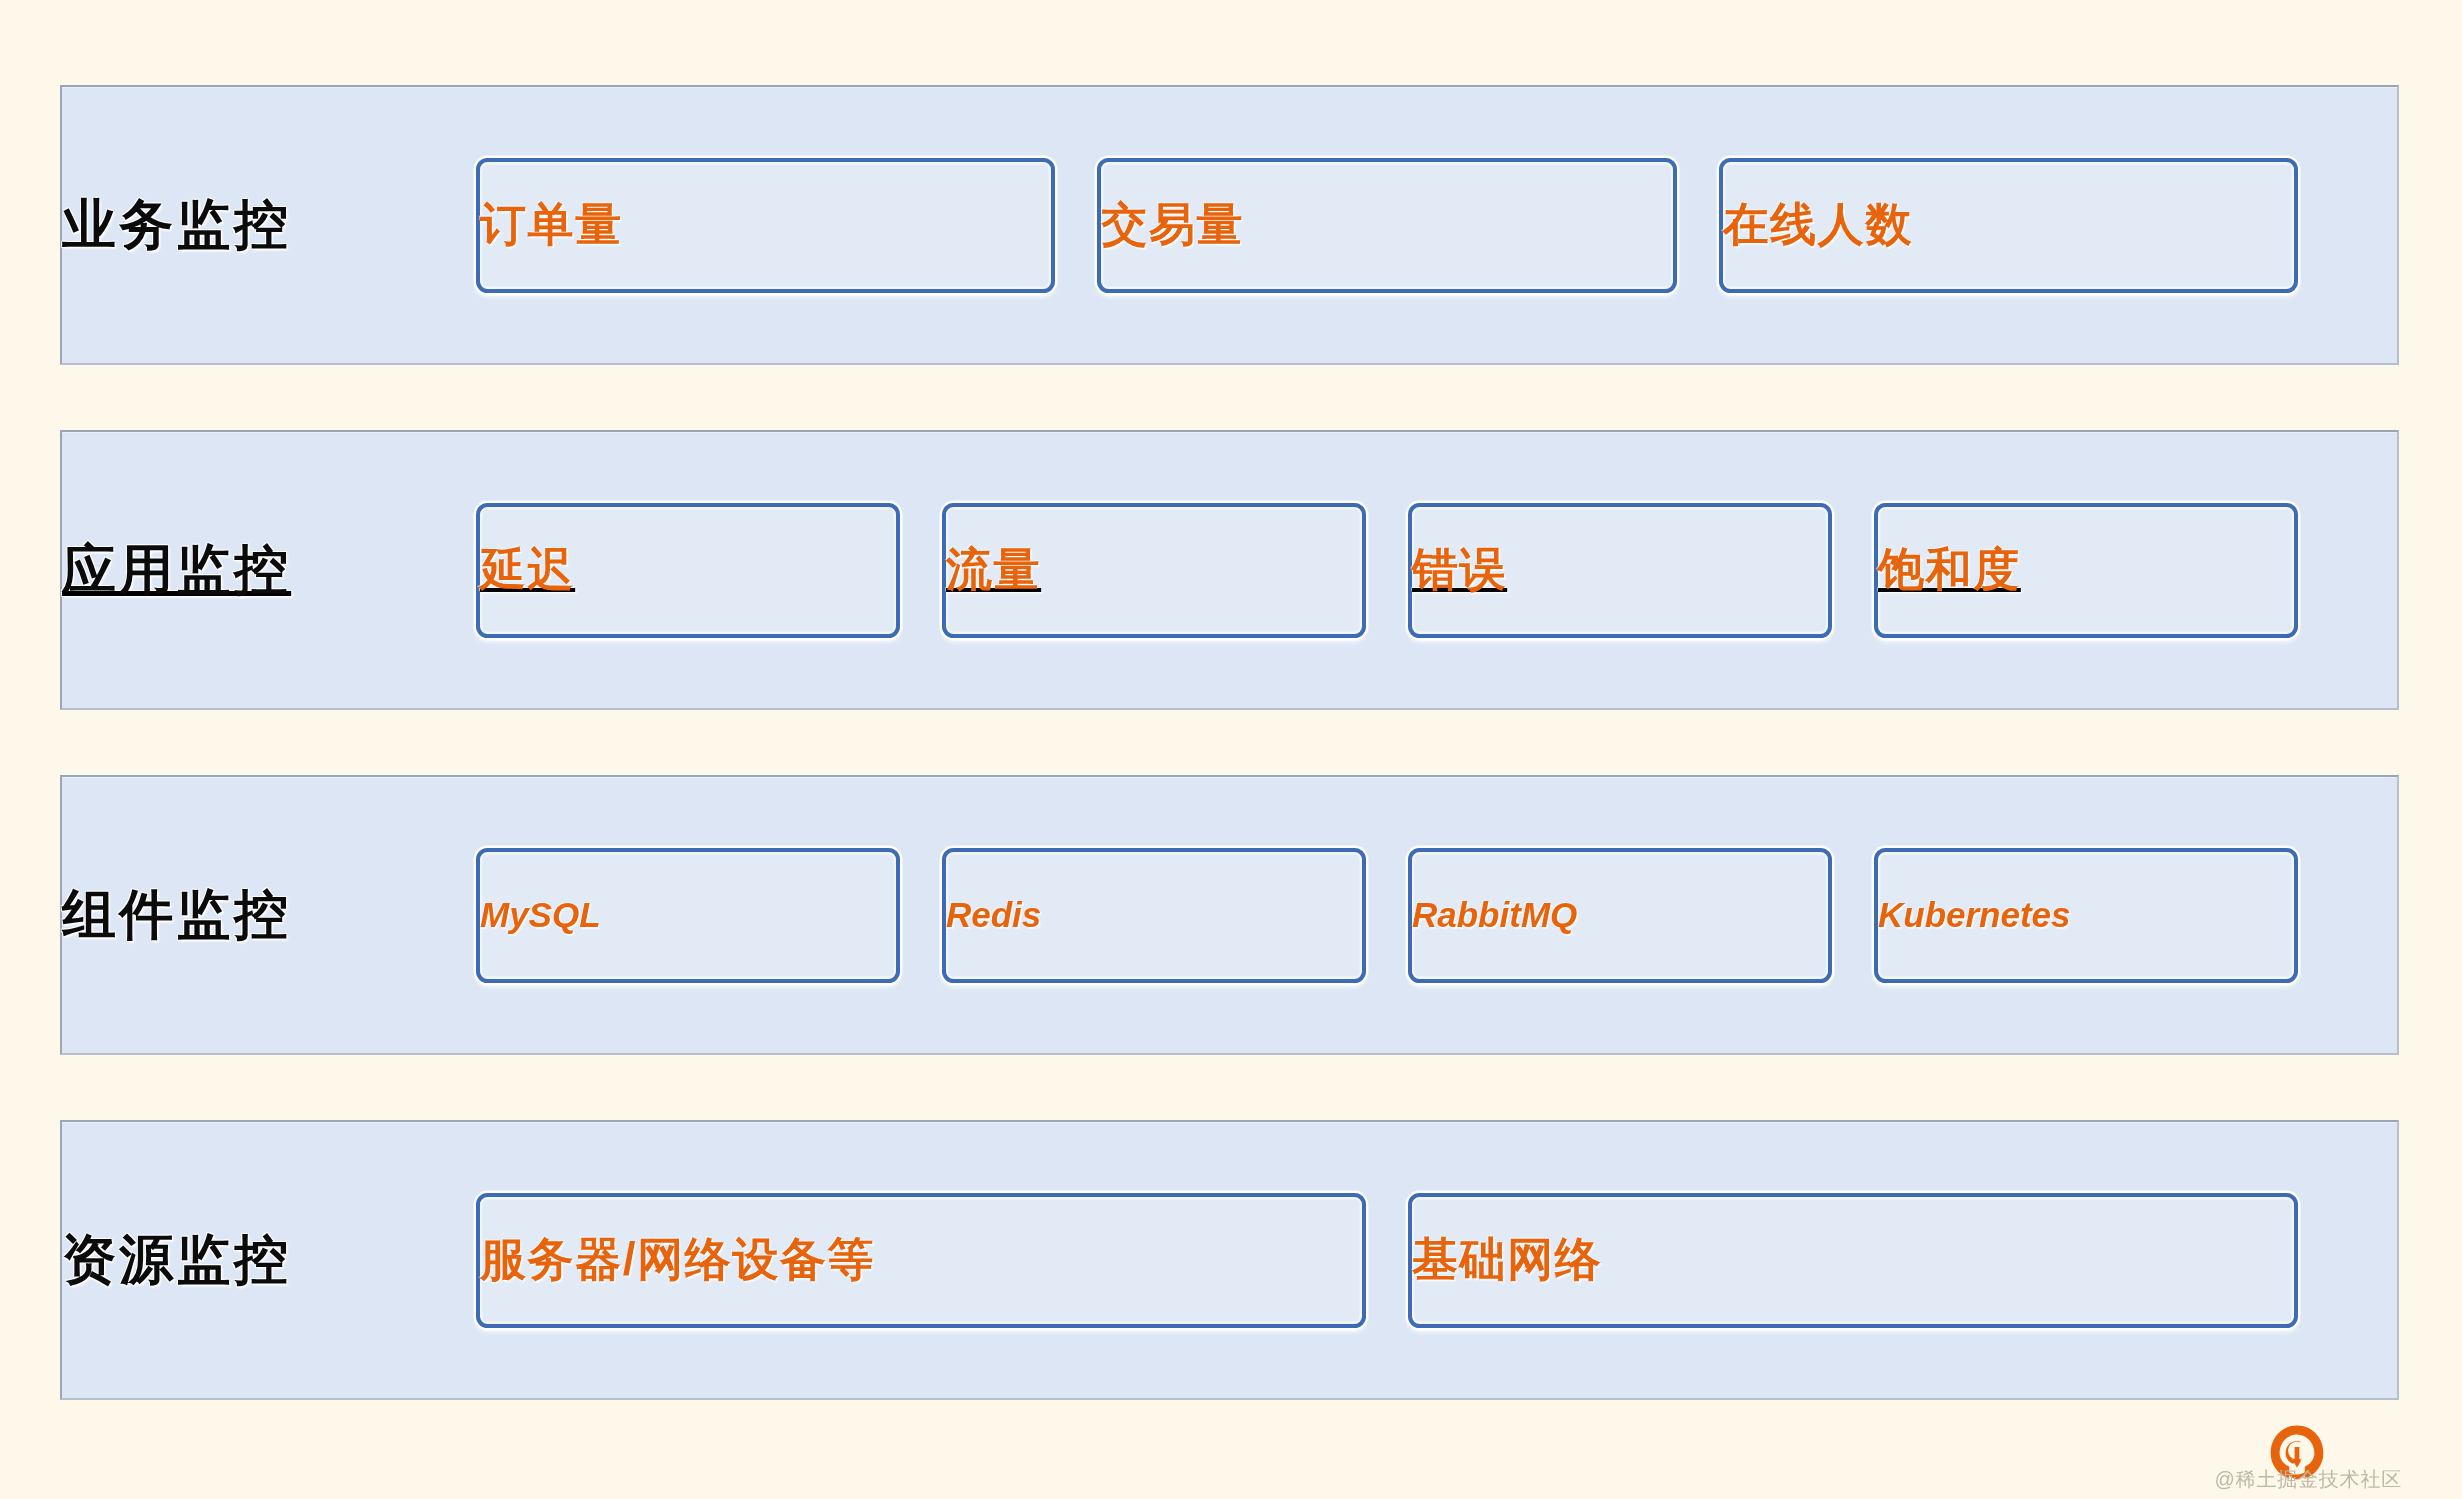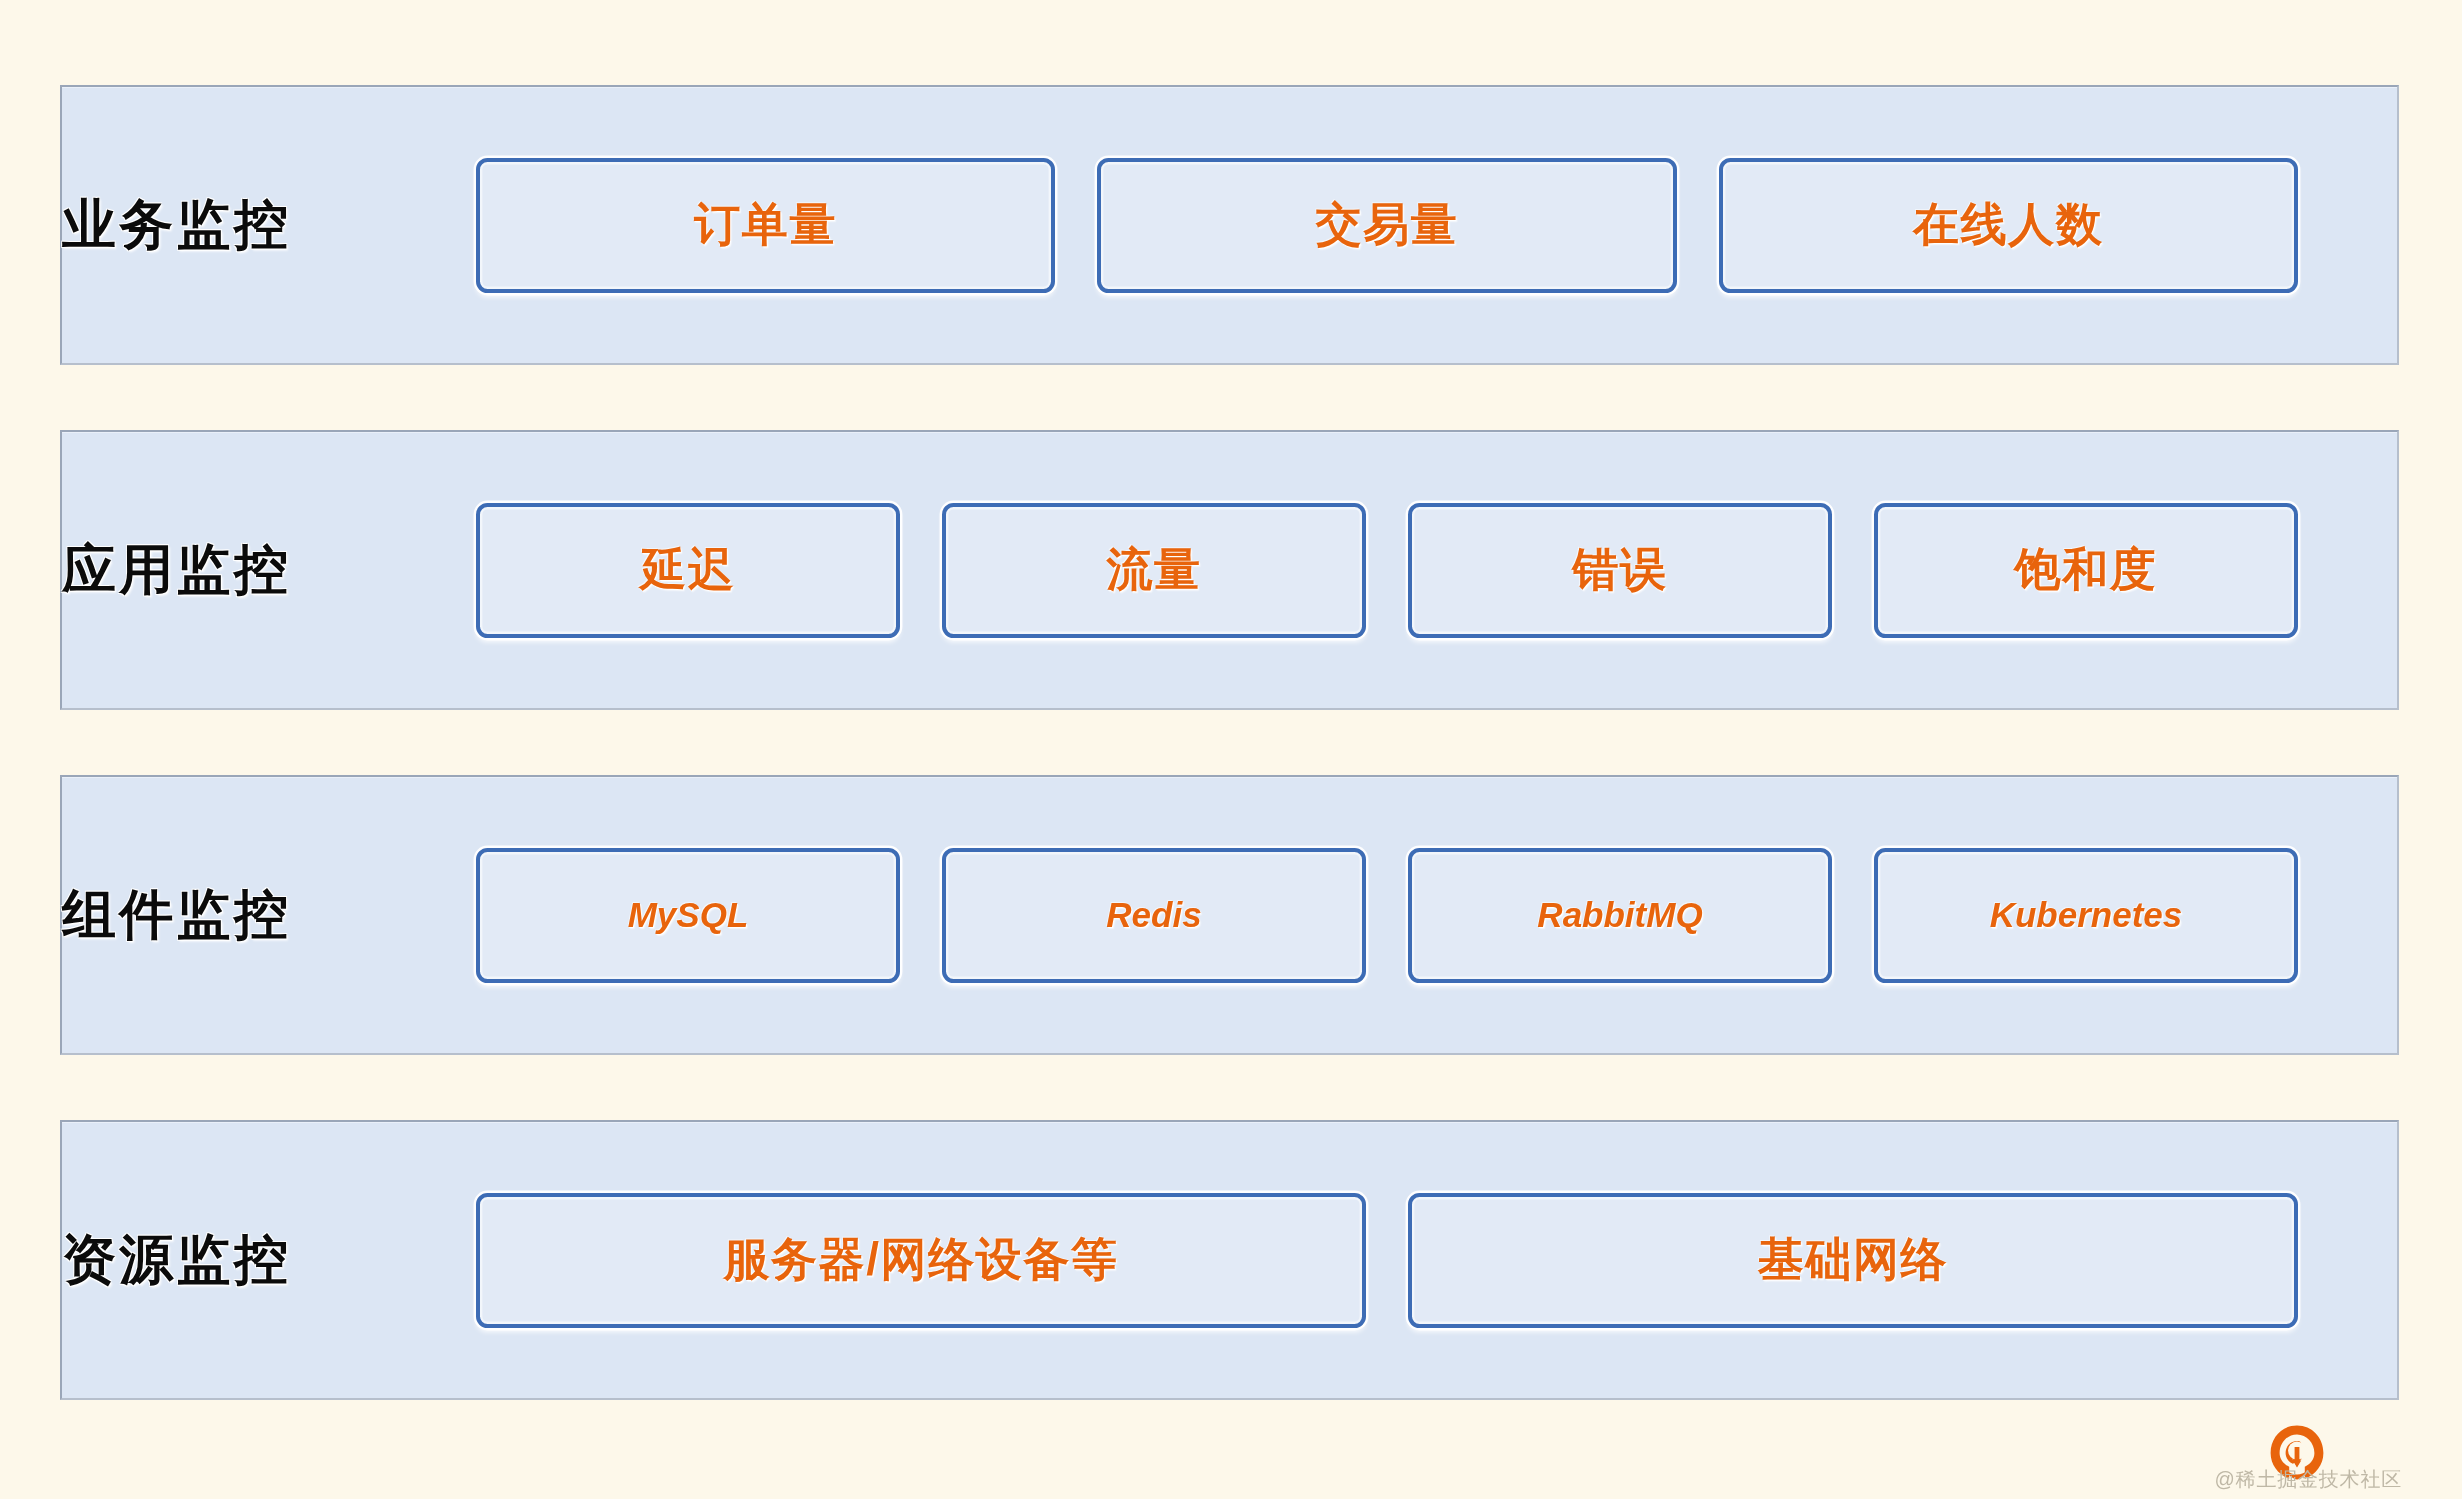--- a/index.html
+++ b/index.html
@@ -18,21 +18,21 @@
     width:2339px;
     background:#DCE6F4;
     border:2.4px solid #9AA6B8;
     border-right-color:#B6BFCC;
     border-bottom-color:#B6BFCC;
     display:flex;
     align-items:center;
     box-shadow:inset 0 0.8px 0 #EEF3FA;
   }
   .band-1 { top:85px;  height:280px; }
-  .band-2 { top:430px;  height:280px; }
+  .band-2 { top:430px;  height:280px;text-decoration:underline; }
   .band-3 { top:775px;  height:280px; }
   .band-4 { top:1120px; height:280px; }
 
   
   .band-label {
     width:414px;
     flex:0 0 414px;
     font-size:54px;
     font-weight:bold;
     color:#0B0B0B;
@@ -57,21 +57,21 @@
 
   
   .item-box {
     flex:1 1 0;
     height:135px;
     border:4.9px solid #3D6CB5;
     border-radius:11.4px;
     background:#E2EAF6;
     display:flex;
     align-items:center;
-    justify-content:center;
+    justify-content:flex-start;
     box-shadow:
        0 0 0 2.4px rgba(255,255,255,.95),
        0 3.3px 5.7px rgba(255,255,255,.85),
        inset 0 0 0 2.4px rgba(255,255,255,.55);
   }
   .item-label {
     font-size:46px;
     font-weight:bold;
     color:#E8640C;
     letter-spacing:1.6px;

